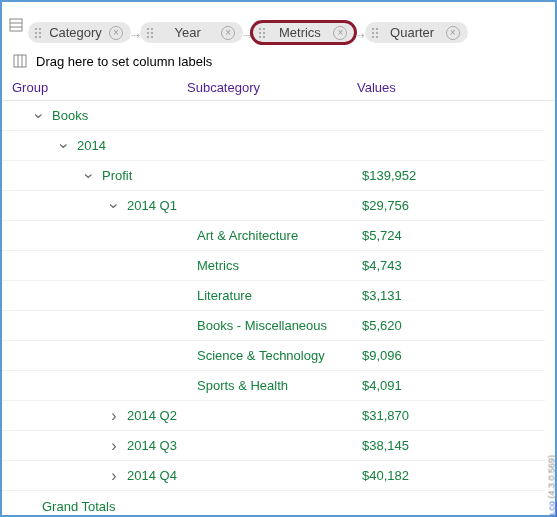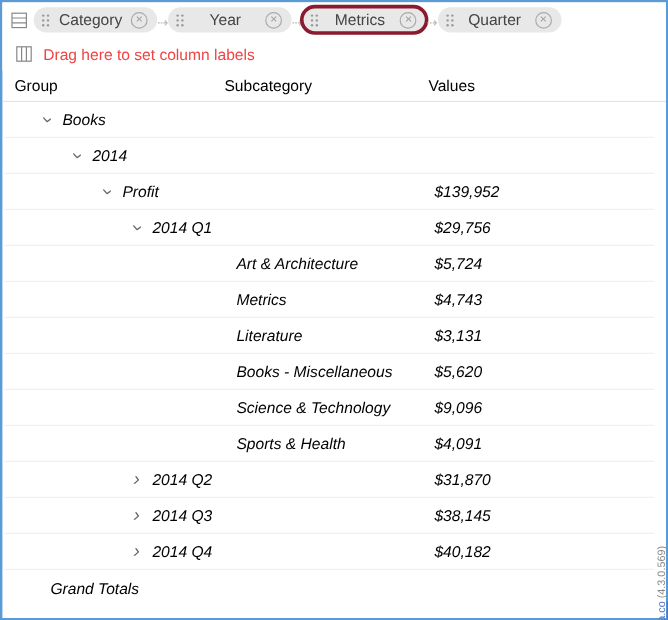--- a/index.html
+++ b/index.html
@@ -2,43 +2,43 @@
 <html><head>
 <meta charset="utf-8">
 <style>
   * { box-sizing: border-box; margin: 0; padding: 0; }
   body { font-family: Arial, sans-serif; font-size: 13px; color: #333; background: #fff; }
   .container { width: 557px; height: 517px; border: 2px solid #5b9bd5; position: relative; display: flex; flex-direction: column; }
   
   .pills-row { display: flex; align-items: center; padding: 4px 6px; gap: 4px; background: #fff; flex-shrink: 0; }
   .row-icon { width: 16px; height: 16px; display: flex; align-items: center; justify-content: center; color: #888; }
   
-  .pill { display: inline-flex; align-items: center; background: #e8e8e8; border-radius: 14px; padding: 3px 8px 3px 6px; gap: 6px; font-size: 13px; color: #444; }
+  .pill { display: inline-flex; align-items: center; background: #e8e8e8; border-radius: 14px; padding: 3px 8px 3px 6px; gap: 6px; font-size: 13px; color: #444; margin-top: 16px; }
   .pill.highlighted { outline: 3px solid #8b1a2f; outline-offset: -1px; }
   .pill .grip { width: 8px; height: 12px; display: inline-block; color: #999; }
   .pill .grip svg { display: block; }
   .pill .label { min-width: 55px; text-align: center; }
   .pill .close { width: 14px; height: 14px; border-radius: 50%; border: 1px solid #aaa; display: inline-flex; align-items: center; justify-content: center; color: #999; font-size: 10px; line-height: 1; cursor: pointer; }
   .arrow-sep { color: #bbb; font-size: 11px; }
   
   .cols-row { padding: 6px 10px; background: #fff; display: flex; align-items: center; gap: 8px; flex-shrink: 0; }
   .cols-icon { width: 16px; height: 16px; display: flex; align-items: center; justify-content: center; color: #888; }
-  .cols-placeholder { color: #ef4444; font-size: 13px; }
-  
-  .header-row { display: flex; padding: 5px 10px; font-size: 13px; color: #000000; border-bottom: 1px solid #e5e5e5; flex-shrink: 0; }
+  .cols-placeholder { color: #000000; font-size: 13px; }
+  
+  .header-row { display: flex; padding: 5px 10px; font-size: 13px; color: #4c1d95; border-bottom: 1px solid #e5e5e5; flex-shrink: 0; }
   .col-group { width: 175px; }
   .col-sub { width: 170px; }
   .col-val { flex: 1; }
   
   .grid-body { flex: 1; overflow-y: auto; position: relative; padding-right: 10px; }
   .grid-body::-webkit-scrollbar { width: 8px; }
   .grid-body::-webkit-scrollbar-thumb { background: #888; border-radius: 4px; }
   .grid-body::-webkit-scrollbar-track { background: #f0f0f0; }
   
-  .row { display: flex; align-items: center; padding: 6px 10px; font-size: 13px; color: #000000; border-bottom: 1px solid #f0f0f0; min-height: 30px; font-style: italic; }
+  .row { display: flex; align-items: center; padding: 6px 10px; font-size: 13px; color: #15803d; border-bottom: 1px solid #f0f0f0; min-height: 30px; }
   .row.no-border { border-bottom: none; }
   .caret { width: 14px; display: inline-block; color: #666; margin-right: 6px; text-align: center; cursor: pointer; user-select: none; }
   .caret.right::before { content: "›"; display: inline-block; font-size: 16px; line-height: 1; }
   .caret.down::before { content: "›"; display: inline-block; transform: rotate(90deg); font-size: 16px; line-height: 1; }
   .indent-0 { padding-left: 20px; }
   .indent-1 { padding-left: 45px; }
   .indent-2 { padding-left: 70px; }
   .indent-3 { padding-left: 95px; }
   .indent-4 { padding-left: 95px; }
   .group-cell { display: flex; align-items: center; width: 185px; flex-shrink: 0; }

